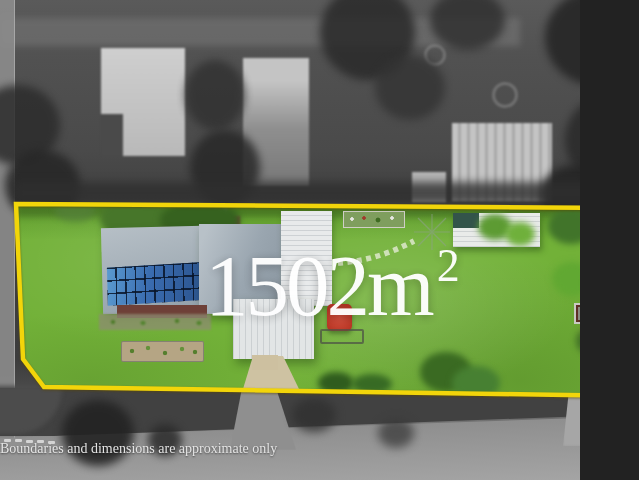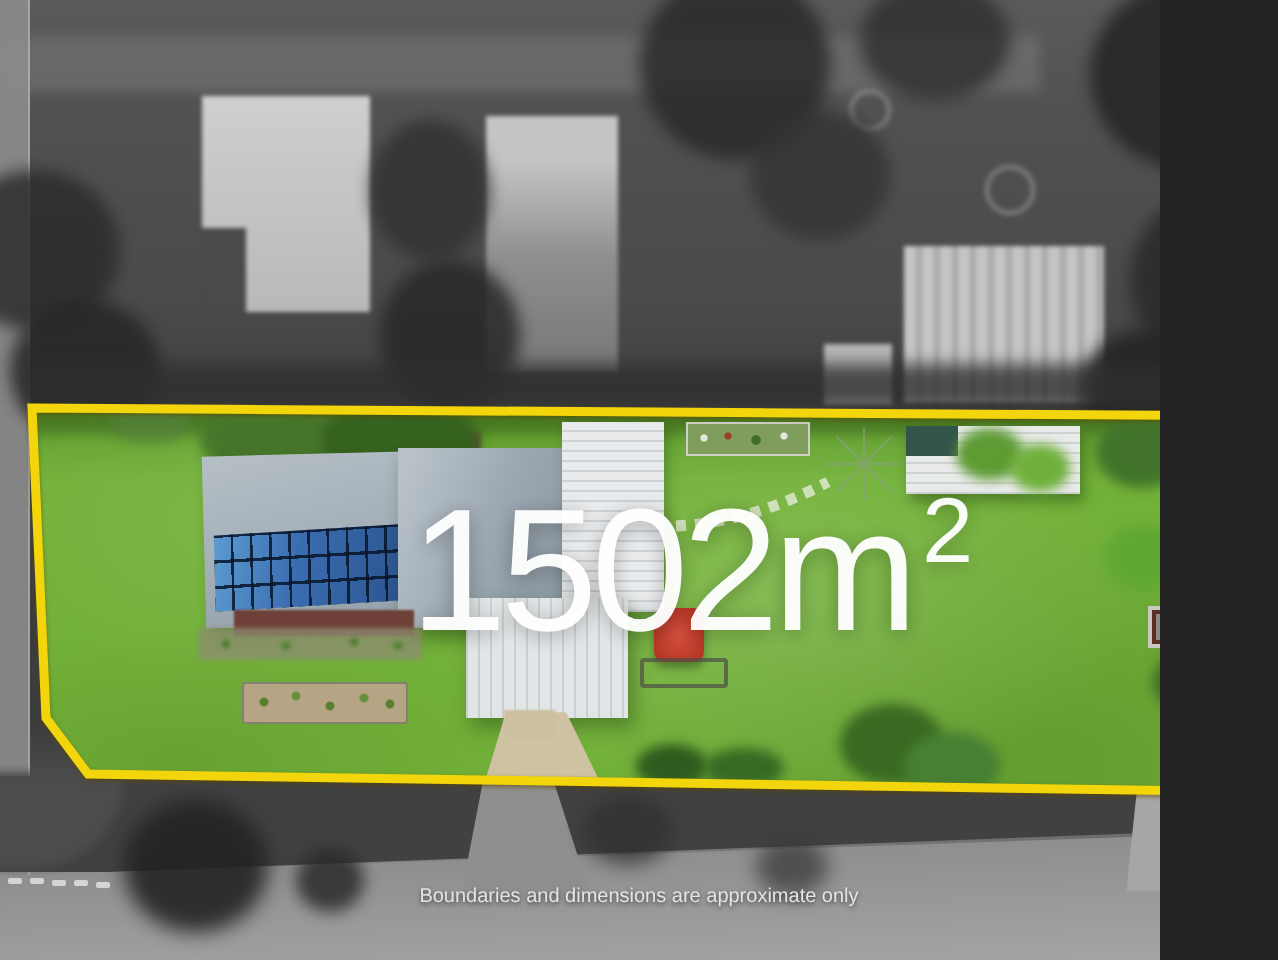--- a/index.html
+++ b/index.html
@@ -1,17 +1,17 @@
 <!DOCTYPE html>
 <html style="--boundaryYellow: #f2d50a; --grass: #72b138; --grassDark: #5e9a2d; --solarBlue: #3a6cb0; --whiteRoof: #e8eaeb; --drivewayTan: #cec2a2; --maroon: #6e4038; --mulch: #b5a584; --bwBase: #4f4f4f; --textWhite: #ffffff;"><head>
 <meta charset="utf-8">
 <style>
   html,body{margin:0;padding:0;background:#222;}
   .canvas{position:relative;width:580px;height:480px;overflow:hidden;
-          font-family:Liberation Sans, sans-serif;background:var(--bwBase,#4f4f4f);}
+          font-family:Liberation Serif, serif;background:var(--bwBase,#4f4f4f);}
   .abs{position:absolute;}
   .blob{position:absolute;border-radius:50%;filter:blur(4px);}
 
   
   .bw-base{inset:0;background:linear-gradient(180deg,#5a5a5a 0px,#515151 60px,#4a4a4a 150px,
            #3f3f3f 210px,#3c3c3c 360px,#515151 400px,#8d8d8d 438px,#9e9e9e 480px);}
   .bw-band{left:0;top:18px;width:520px;height:28px;background:#787878;opacity:.55;filter:blur(3px);}
   .street-left{left:0;top:0;width:14px;height:438px;background:#8c8c8c;
                border-right:1px solid rgba(255,255,255,.3);opacity:.9;}
   .bw-roof-1{left:101px;top:48px;width:84px;height:108px;background:linear-gradient(180deg,#cfcfcf,#b9b9b9);filter:blur(1px);}
@@ -103,21 +103,21 @@
 
   
   .boundary-svg{left:0;top:0;pointer-events:none;}
   .boundary-svg polygon{fill:none;stroke:var(--boundaryYellow,#f2d50a);stroke-width:4.5;
       stroke-linejoin:miter;filter:drop-shadow(0 1px 1px rgba(90,70,0,.6));}
   .area-label{left:205px;top:242px;color:var(--textWhite,#fff);opacity:.96;font-size:87px;
       font-weight:500;letter-spacing:-3px;line-height:1;white-space:nowrap;
       text-shadow:0 2px 10px rgba(0,0,0,.28);}
   .area-label .sup{display:inline-block;font-size:46px;letter-spacing:0;
       transform:translateY(-34px);margin-left:5px;}
-  .disclaimer{left:0;top:443px;width:639px;text-align:center;color:#e4e4e4;font-size:10px;
+  .disclaimer{left:0;top:443px;width:639px;color:#e4e4e4;font-size:14px;
       line-height:11.5px;text-shadow:0 1px 2px rgba(0,0,0,.55);}
 </style>
 </head>
 <body>
 
 <div class="canvas">
 
   <div class="abs bw-base"></div>
   <div class="abs bw-band"></div>
   <div class="abs street-left"></div>

